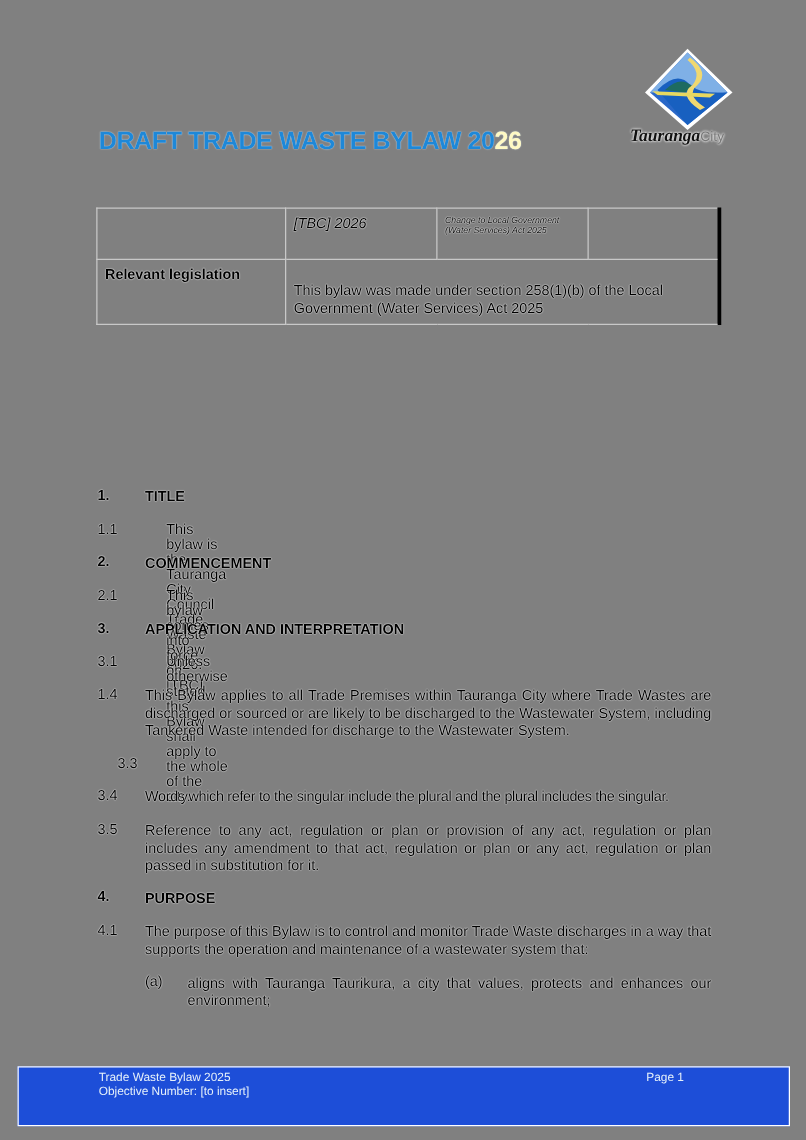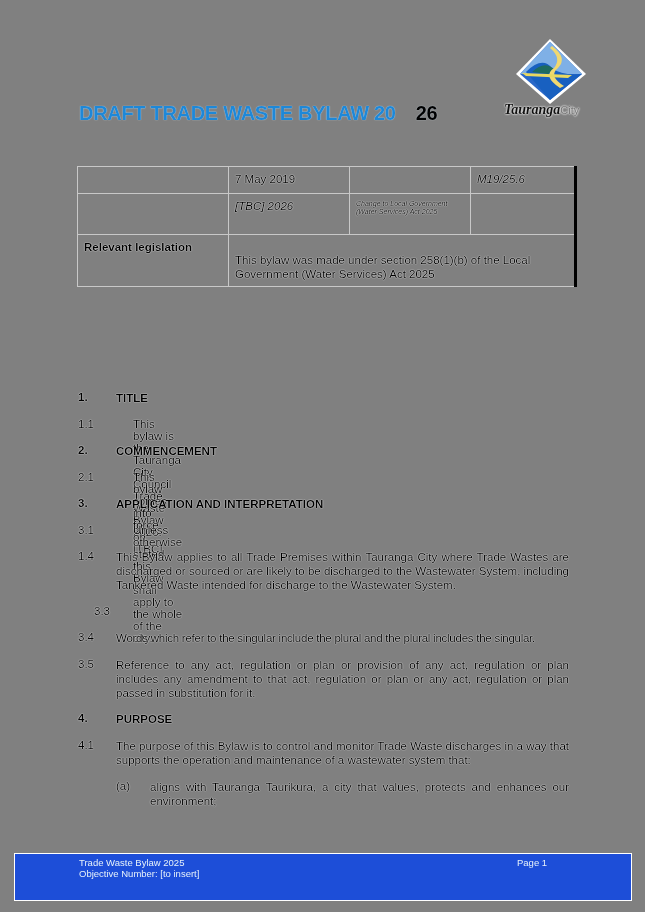--- a/index.html
+++ b/index.html
@@ -6,21 +6,21 @@
   body {
     width:645px; height:912px; background:#808080; position:relative; overflow:hidden;
     font-family:"Liberation Sans", sans-serif; color:#000;
   }
   .halo { text-shadow: 0 0 1px #fff, 0 0 1px #fff; }
   .title {
     position:absolute; left:79px; top:102px; font-size:20px; font-weight:bold;
     color:#1e88d8; letter-spacing:-0.3px;
     text-shadow: 0 0 1px #dfefff;
   }
-  .title .accent { color:#000000;padding-left:20px; }
+  .title .accent { color:#fef9c3; }
   .logo { position:absolute; left:504px; top:38px; width:92px; height:84px; }
   .logo svg { position:absolute; left:8px; top:0; }
   .logo .logo-text {
     position:absolute; left:0; top:64px; font-family:"Liberation Serif", serif; font-style:italic;
     font-weight:bold; font-size:14px; color:#111; text-shadow:0 0 2px #fff,0 0 2px #fff;
   }
   .logo .logo-text .city { font-style:normal; font-weight:normal; font-size:11px; color:#777; font-family:"Liberation Sans", sans-serif; }
 
   table.meta {
     position:absolute; left:77px; top:166px; width:500px; border-collapse:collapse;
@@ -66,26 +66,20 @@
     <path d="M14,34 Q30,18 40,30 Q50,38 70,36 L38,62 Z" fill="#1860c0"></path>
     <path d="M20,34 Q32,22 42,31 L36,36 Z" fill="#1e6b60"></path>
     <path d="M40,8 Q56,20 46,30 Q36,38 52,48 L48,50 Q30,38 42,30 Q50,20 38,10 Z" fill="#f0d870"></path>
     <path d="M10,35 L60,37 L56,40 L14,38 Z" fill="#e8d860"></path>
   </svg>
   <div class="logo-text"><span>Tauranga</span><span class="city">City</span></div>
 </div>
 
 <table class="meta halo">
   <tbody>
-  <tr>
-    <td class="lbl"></td>
-    <td class="c2">7 May 2019</td>
-    <td class="c3"></td>
-    <td class="it last">M19/25.6</td>
-  </tr>
   <tr>
     <td class="lbl" style="height:28px"></td>
     <td class="c2 it">[TBC] 2026</td>
     <td class="c3 small">Change to Local Government (Water Services) Act 2025</td>
     <td class="it last"></td>
   </tr>
   <tr>
     <td class="lbl">Relevant legislation</td>
     <td colspan="3" class="last" style="line-height:14px;padding-top:18px;padding-bottom:5px">This bylaw was made under section 258(1)(b) of the Local Government (Water Services) Act 2025</td>
   </tr>

